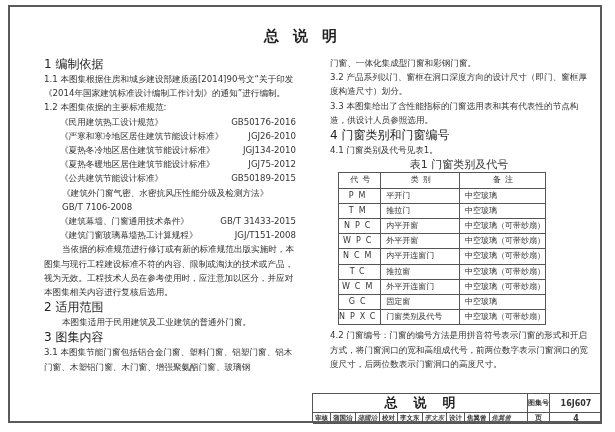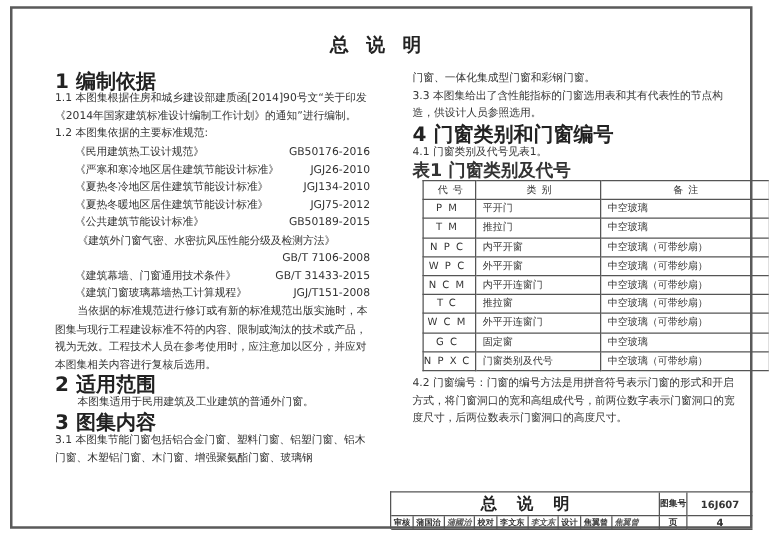--- a/index.html
+++ b/index.html
@@ -11,29 +11,29 @@
     position: absolute; left: 8px; top: 5px; width: 594px; height: 418px;
     border: 2px solid #5a5a5a; box-sizing: border-box;
   }
   .page-title {
     position: absolute; left: 0; top: 27px; width: 615px; text-align: center;
     font-size: 15px; font-weight: bold; letter-spacing: 14px; color: #222;
   }
   .col { position: absolute; font-size: 8.6px; line-height: 14.2px; color: #333; }
   .col-left { left: 44px; top: 56px; width: 252px; }
   .col-right { left: 330px; top: 56px; width: 258px; }
-  .h1 { font-size: 16px; font-weight: bold; line-height: 15px; color: #222; margin: 1px 0 0 0; }
+  .h1 { font-size: 12px; font-weight: normal; line-height: 15px; color: #222; margin: 1px 0 0 0; }
   .p { margin: 0; }
   .indent { padding-left: 18px; }
   .para-indent { text-indent: 18px; }
   .std { display: flex; justify-content: space-between; padding-left: 16px; }
-  .std-right { text-align: right; }
-  .caption { text-align: left; font-weight: bold; font-size: 14px; margin-top: 1px; }
+  .std-right { }
+  .caption { text-align: center; font-weight: normal; font-size: 11px; margin-top: 1px; }
   table.codes {
-    border-collapse: collapse; margin-left: 8px; width: 278px; font-size: 8px;
+    border-collapse: collapse; margin-left: 8px; width: 208px; font-size: 8px;
     border: 1.5px solid #444;
   }
   table.codes td, table.codes th {
     border: 1px solid #555; height: 12.6px; padding: 0 0 0 5px; font-weight: normal; text-align: left;
     white-space: nowrap;
   }
   table.codes th { text-align: center; letter-spacing: 4px; }
   table.codes td.code { text-align: center; letter-spacing: 5px; width: 40px; padding: 0; }
   table.codes td.type { width: 94px; }
   .titleblock {
@@ -99,20 +99,21 @@
 
   <div class="h1">2 适用范围</div>
   <p class="p para-indent">本图集适用于民用建筑及工业建筑的普通外门窗。</p>
 
   <div class="h1">3 图集内容</div>
   <p class="p">3.1 本图集节能门窗包括铝合金门窗、塑料门窗、铝塑门窗、铝木门窗、木塑铝门窗、木门窗、增强聚氨酯门窗、玻璃钢</p>
 </div>
 
 <div class="col col-right">
   <p class="p">门窗、一体化集成型门窗和彩钢门窗。</p>
+  <p class="p">3.2 产品系列以门、窗框在洞口深度方向的设计尺寸（即门、窗框厚度构造尺寸）划分。</p>
   <p class="p">3.3 本图集给出了含性能指标的门窗选用表和其有代表性的节点构造，供设计人员参照选用。</p>
 
   <div class="h1">4 门窗类别和门窗编号</div>
   <p class="p">4.1 门窗类别及代号见表1。</p>
   <div class="caption">表1  门窗类别及代号</div>
 
   <table class="codes">
     <tbody>
         <tr>
       <th>代号</th>

